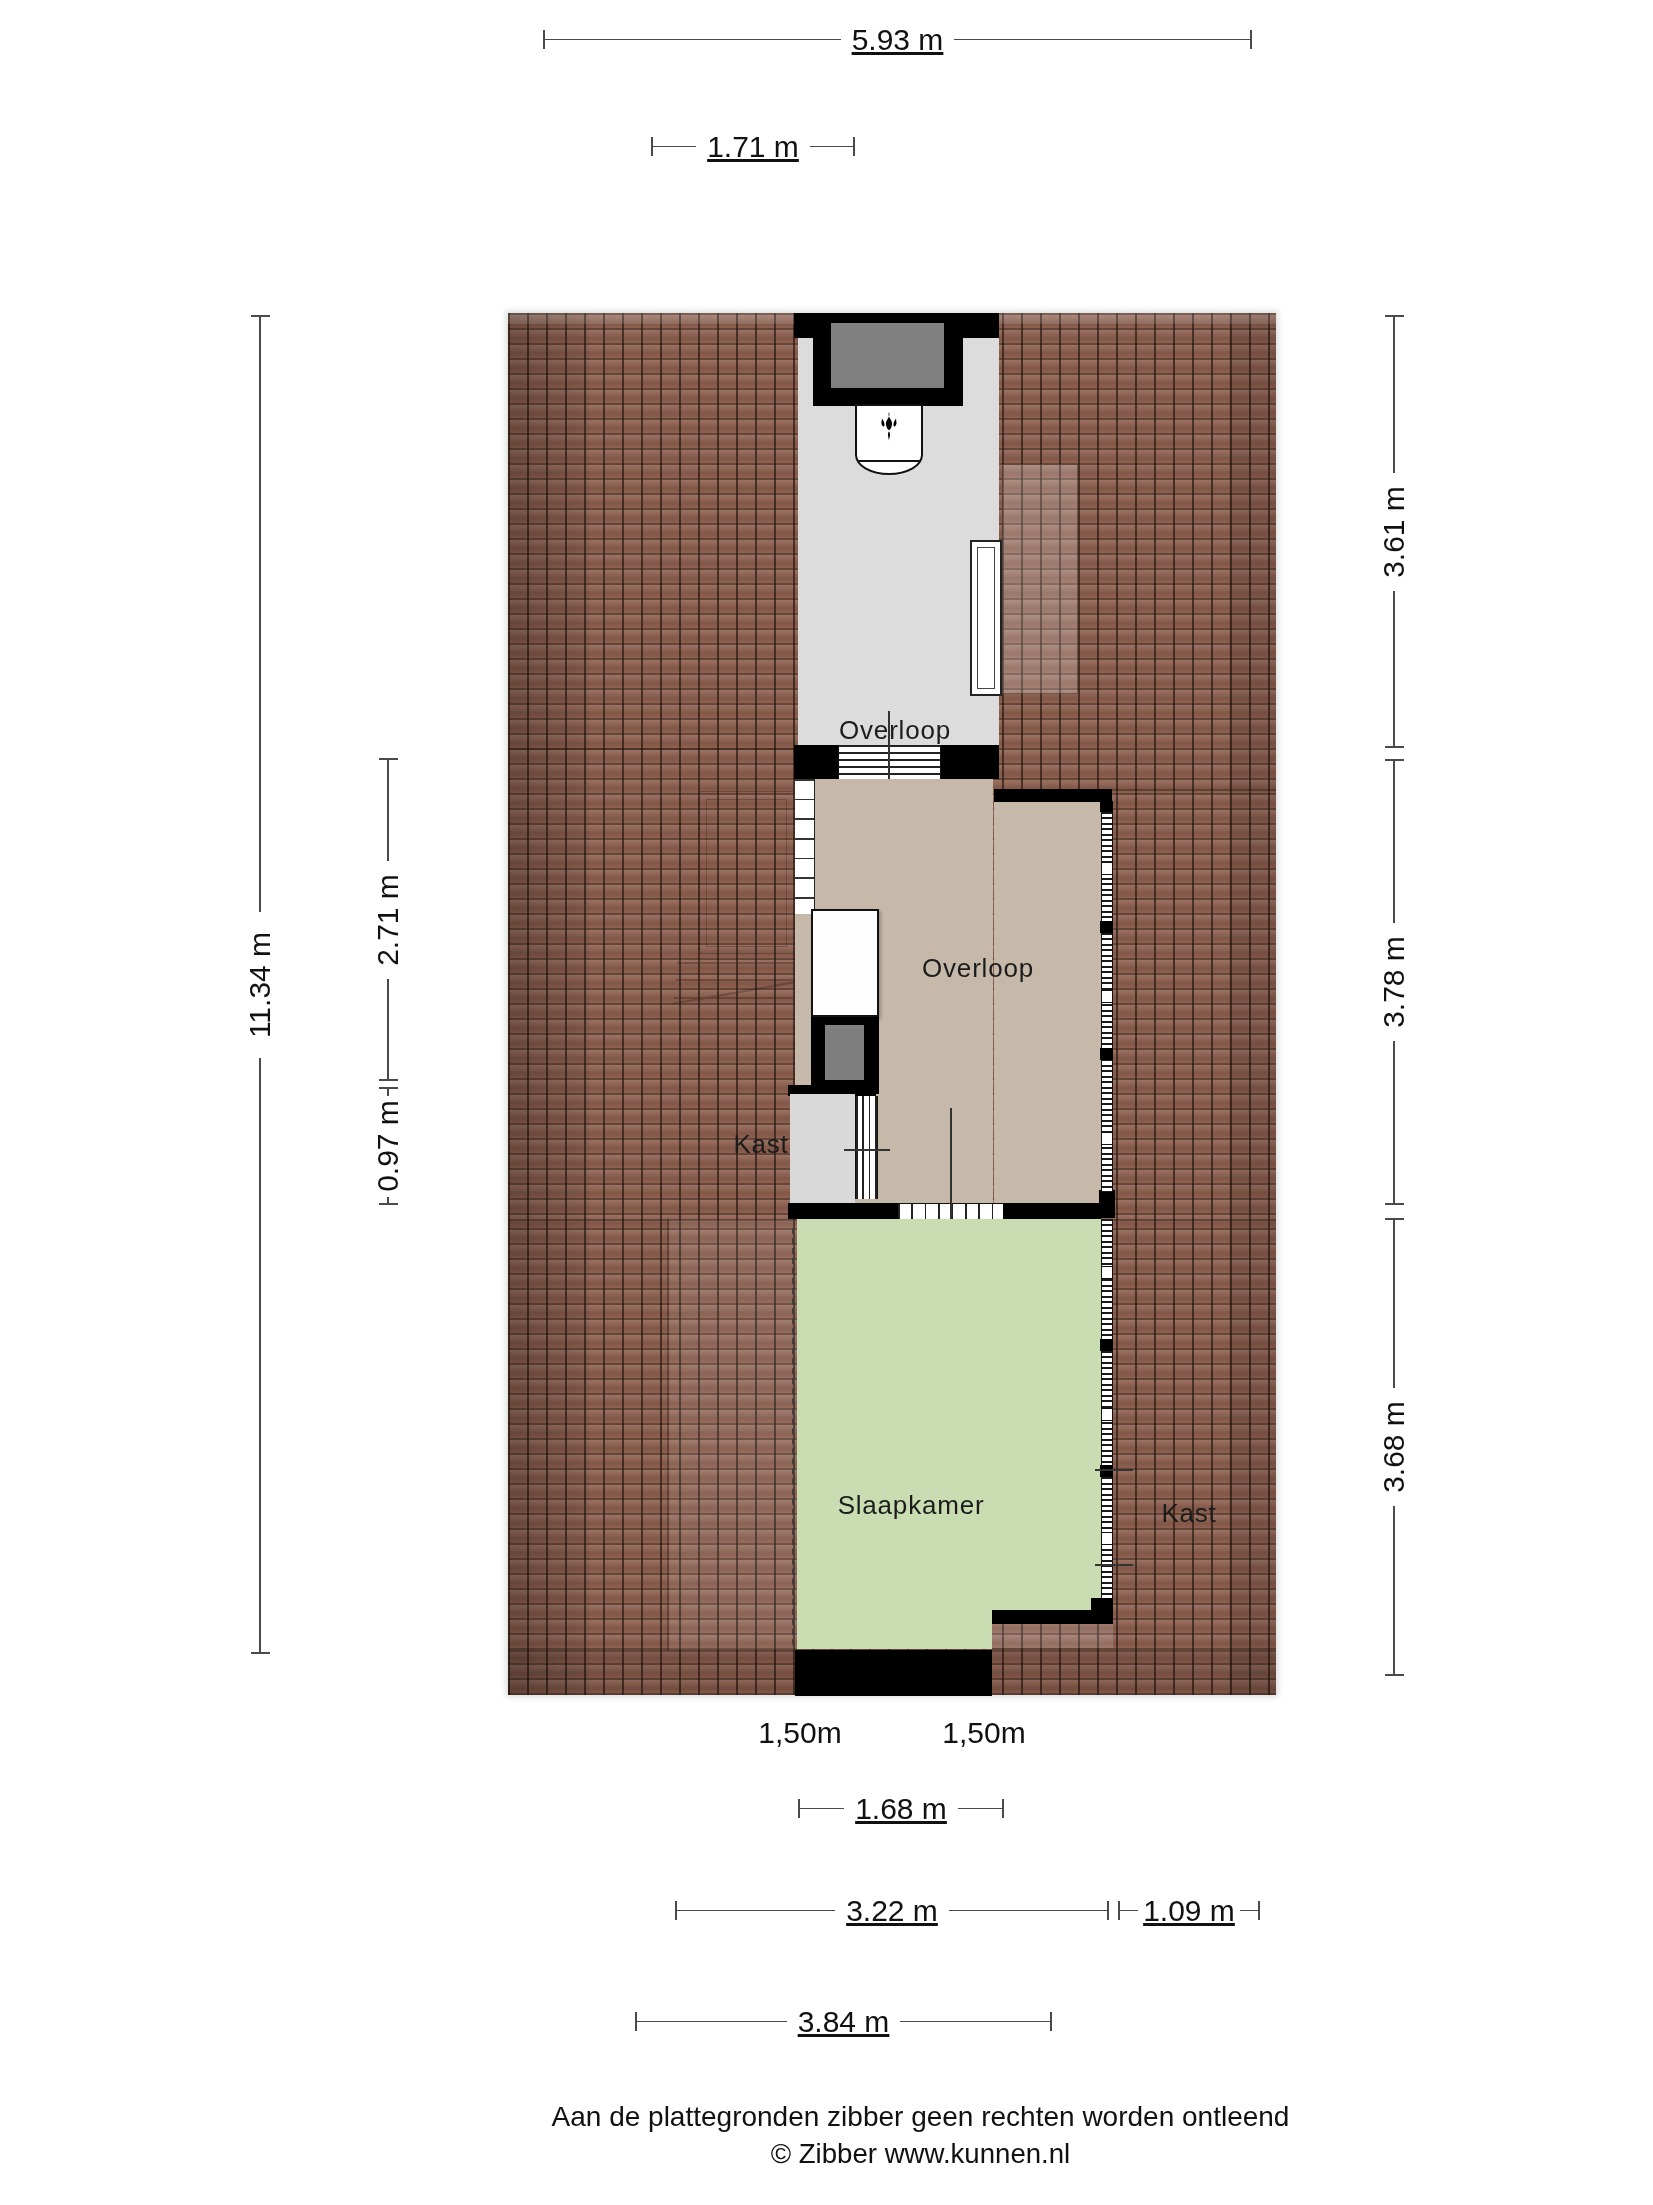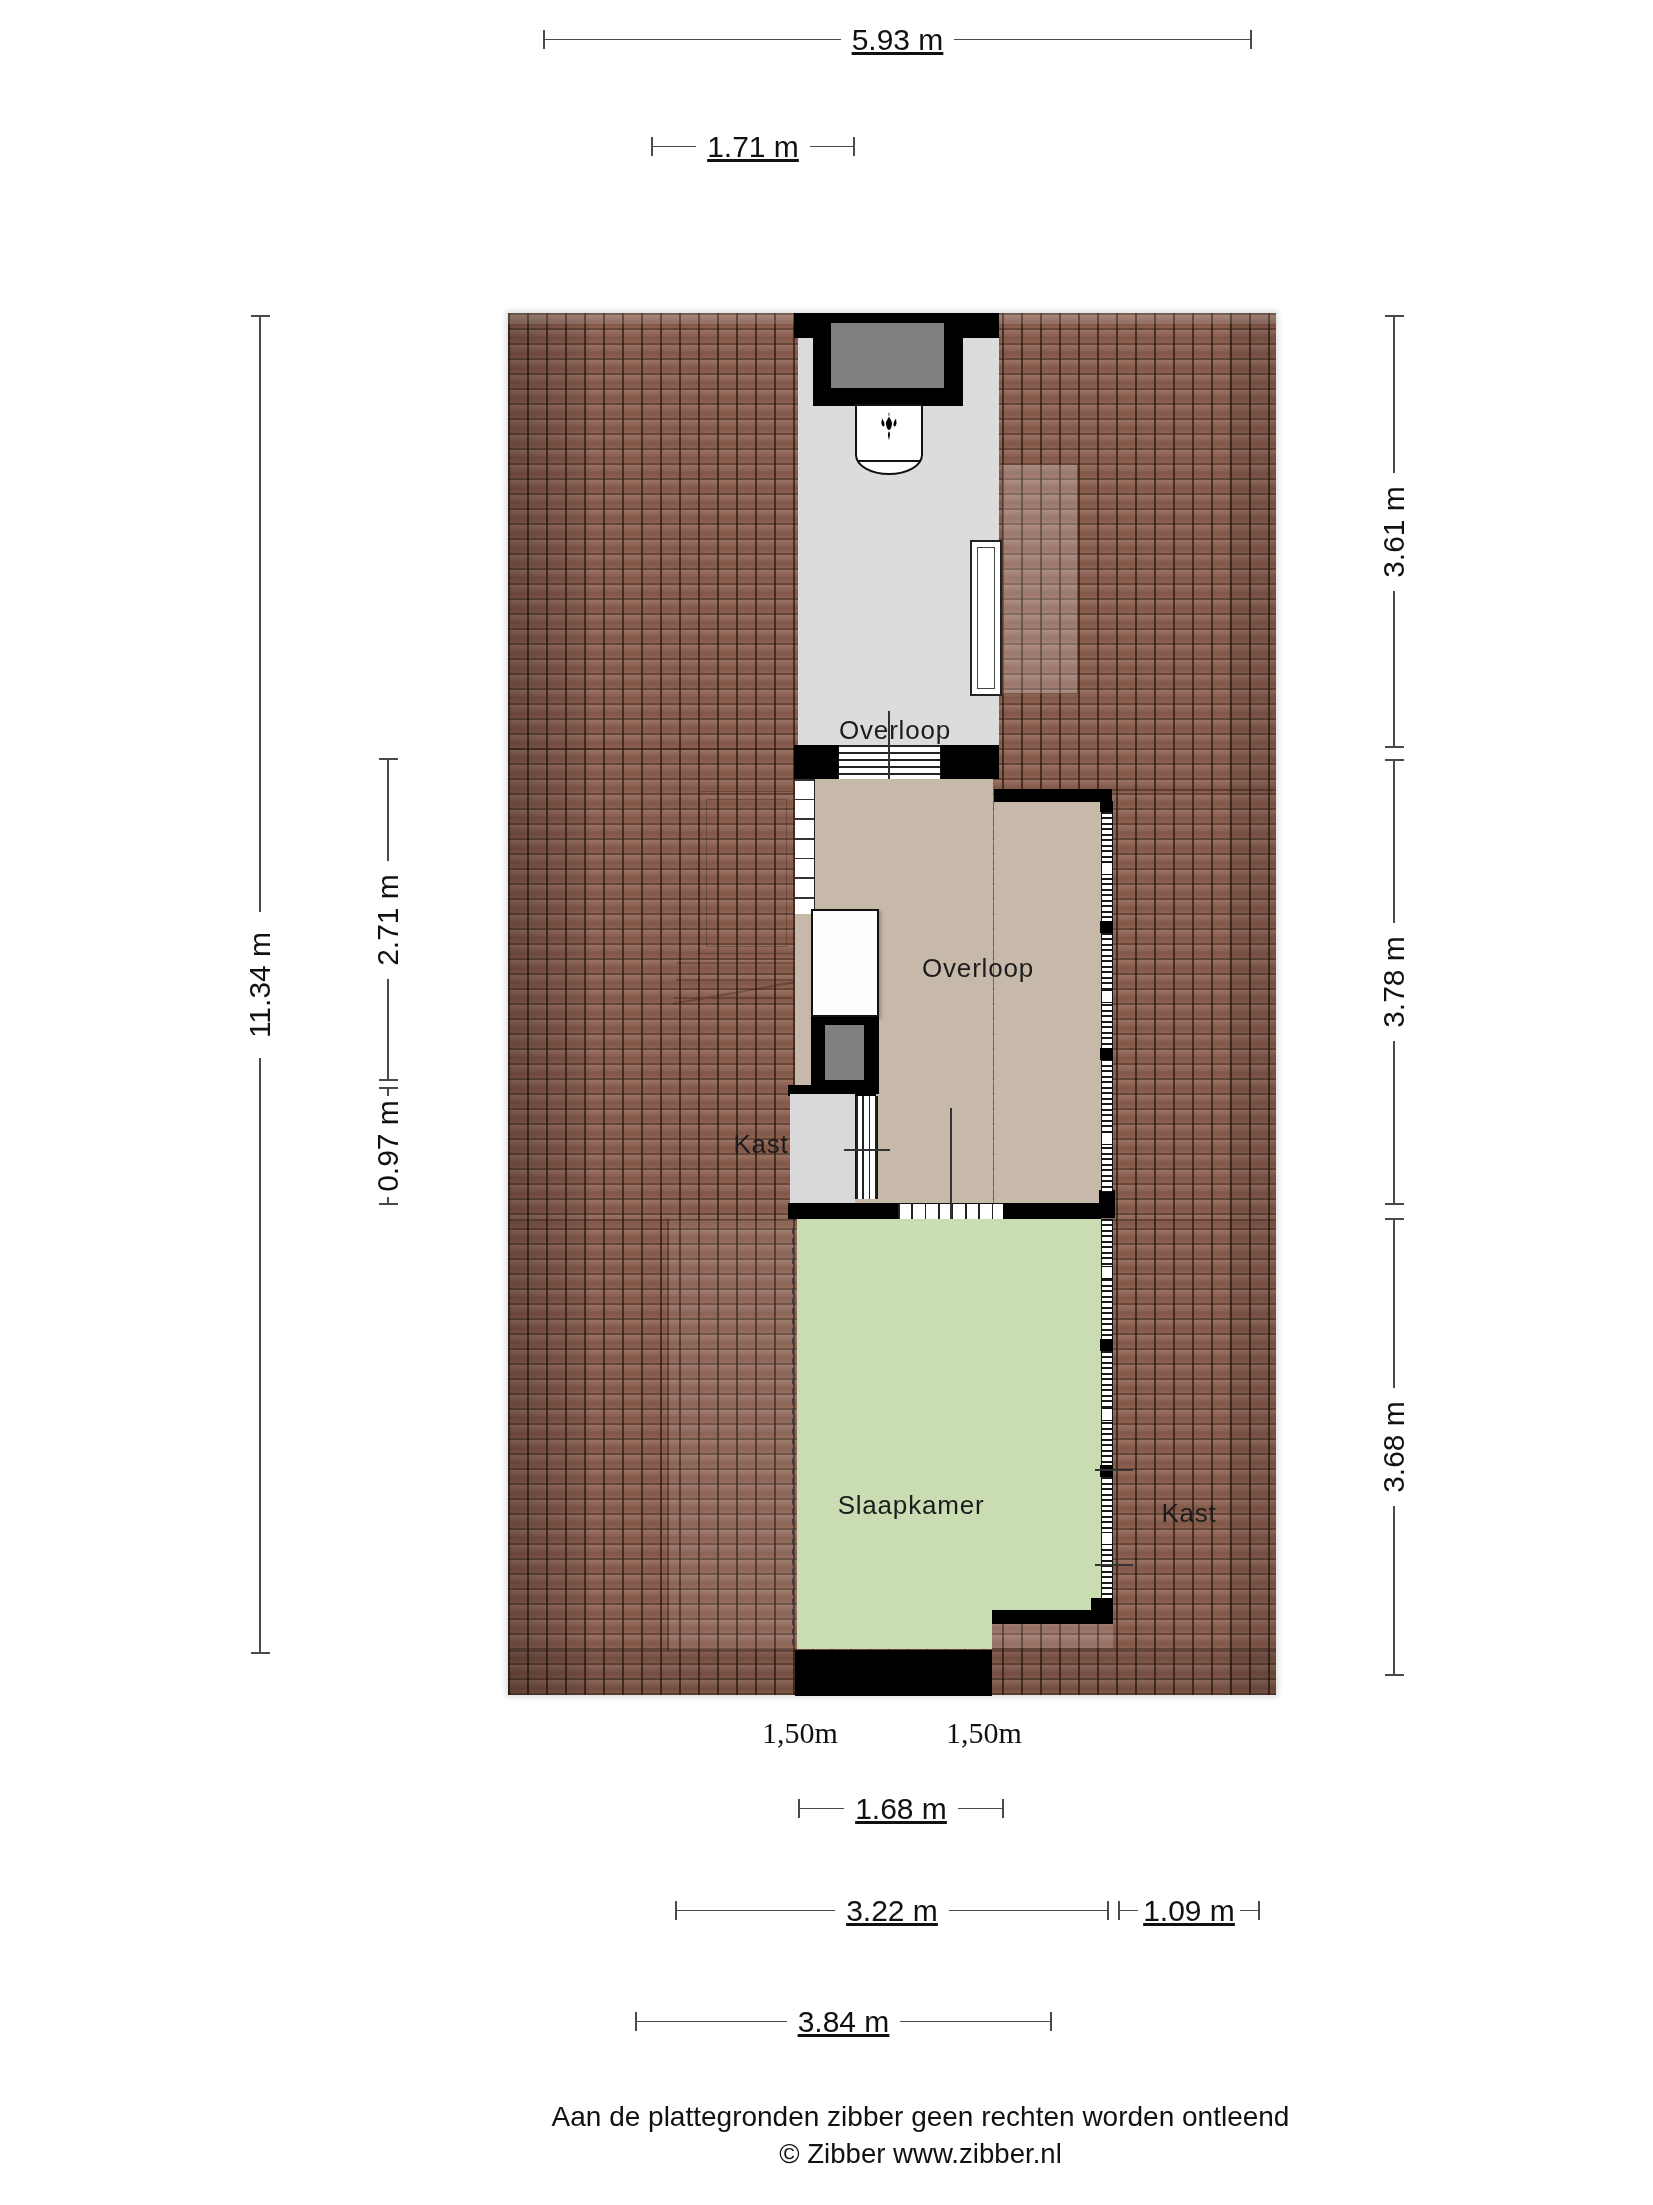--- a/index.html
+++ b/index.html
@@ -13,21 +13,21 @@
   .dim .tick{width:1.6px;height:19px;background:#4a4a4a;}
   .dim .dim-label{padding:0 11px;white-space:nowrap;}
   .dim-v{flex-direction:column;width:38px;}
   .dim-v .line{width:1.6px;height:auto;flex:1;min-height:1.6px;min-width:0;align-self:center;}
   .dim-v .tick{width:19px;height:1.6px;align-self:center;}
   .dim-v .dim-label{position:relative;padding:0;width:38px;}
   .dim-v .dim-label > span{
     position:absolute;left:50%;top:50%;
     transform:translate(-50%,-50%) rotate(-90deg);white-space:nowrap;display:block;
   }
-  .free-label{position:absolute;font-size:30px;color:#111;white-space:nowrap;transform:translate(-50%,-50%);font-family:Liberation Serif, serif;}
+  .free-label{position:absolute;font-size:30px;color:#111;white-space:nowrap;transform:translate(-50%,-50%);}
   
   #plan{
     position:absolute;left:508px;top:313px;width:768px;height:1382px;
     box-shadow:0 0 6.3px 1.6px rgba(0,0,0,0.15);
   }
   .abs{position:absolute;}
   .roof{
     position:absolute;
     background-color:var(--roof_base,#8f6150);
     background-image:
@@ -291,14 +291,14 @@
 
 <div class="dim" style="left:635px;top:2004px;width:417px;height:35px;">
   <span class="tick"></span>
     <span class="line"></span>
   <span class="dim-label">3.84 m</span>
   <span class="line"></span>
     <span class="tick"></span>
 </div>
 
 <div class="footer" style="top:2101px;font-size:28px;">Aan de plattegronden zibber geen rechten worden ontleend</div>
-<div class="footer" style="top:2138px;font-size:27.6px;">© Zibber www.zibber.nl</div>
+<div class="footer" style="top:2138px;font-size:27.6px;">© Zibber www.kunnen.nl</div>
 
 
 </body></html>

